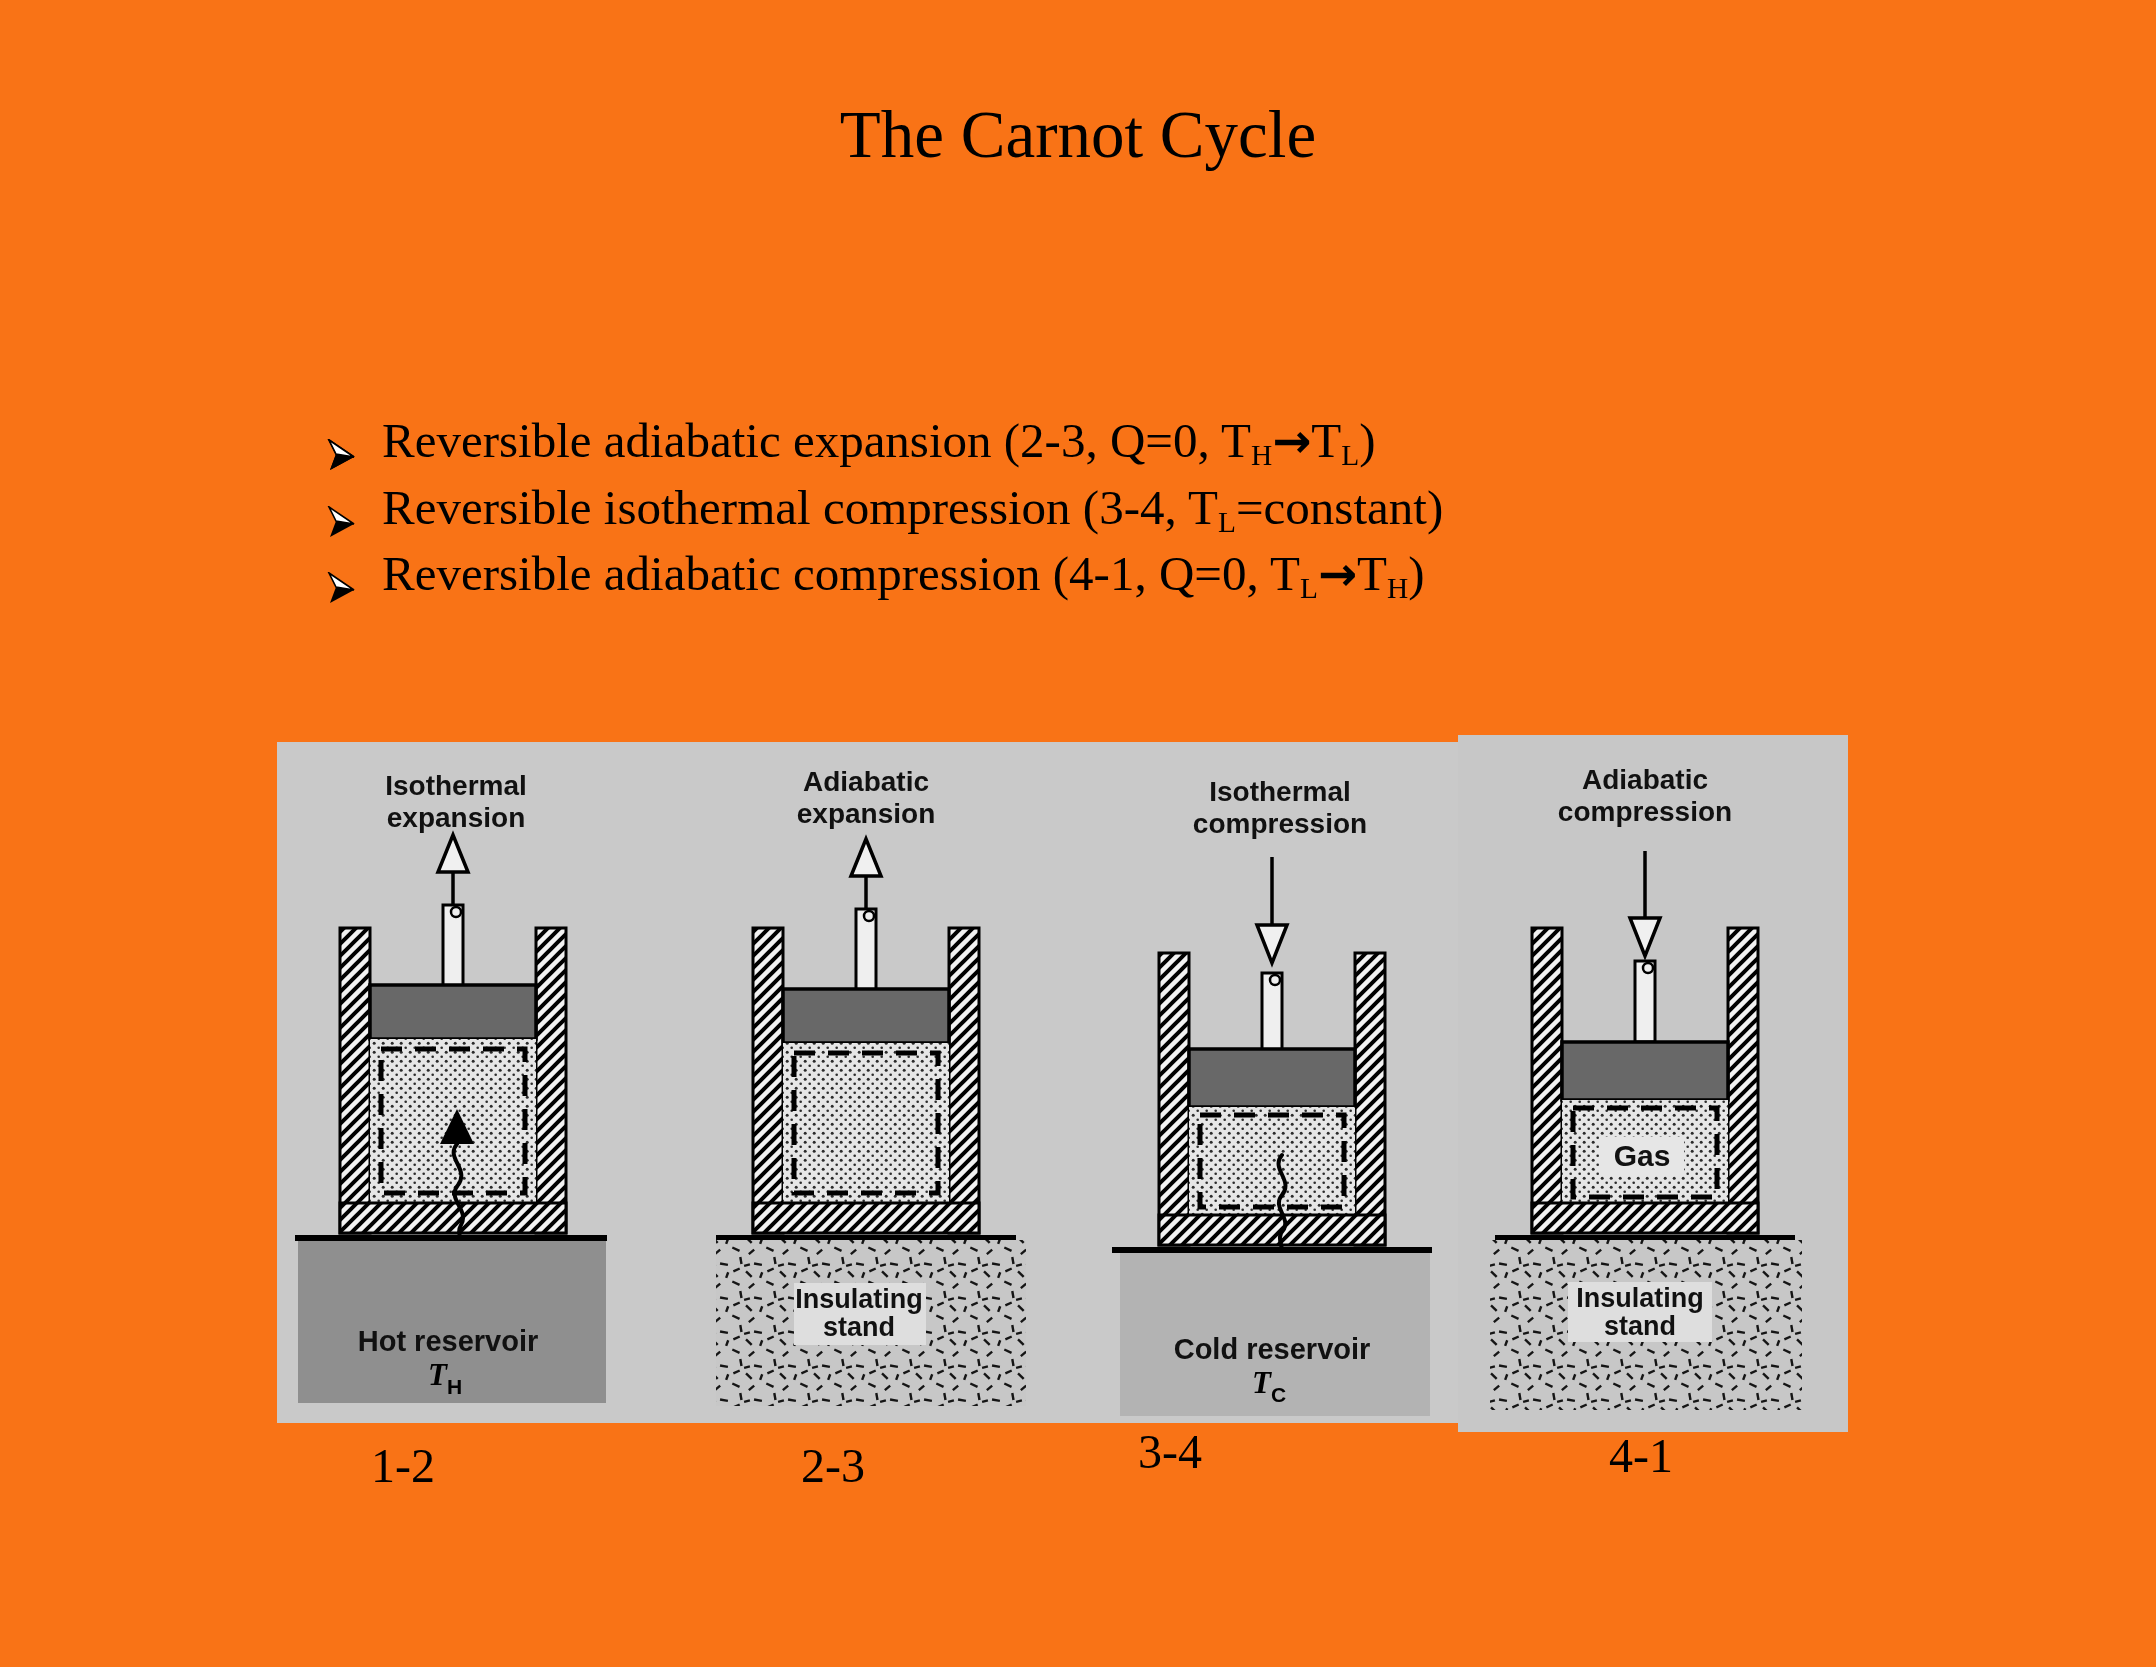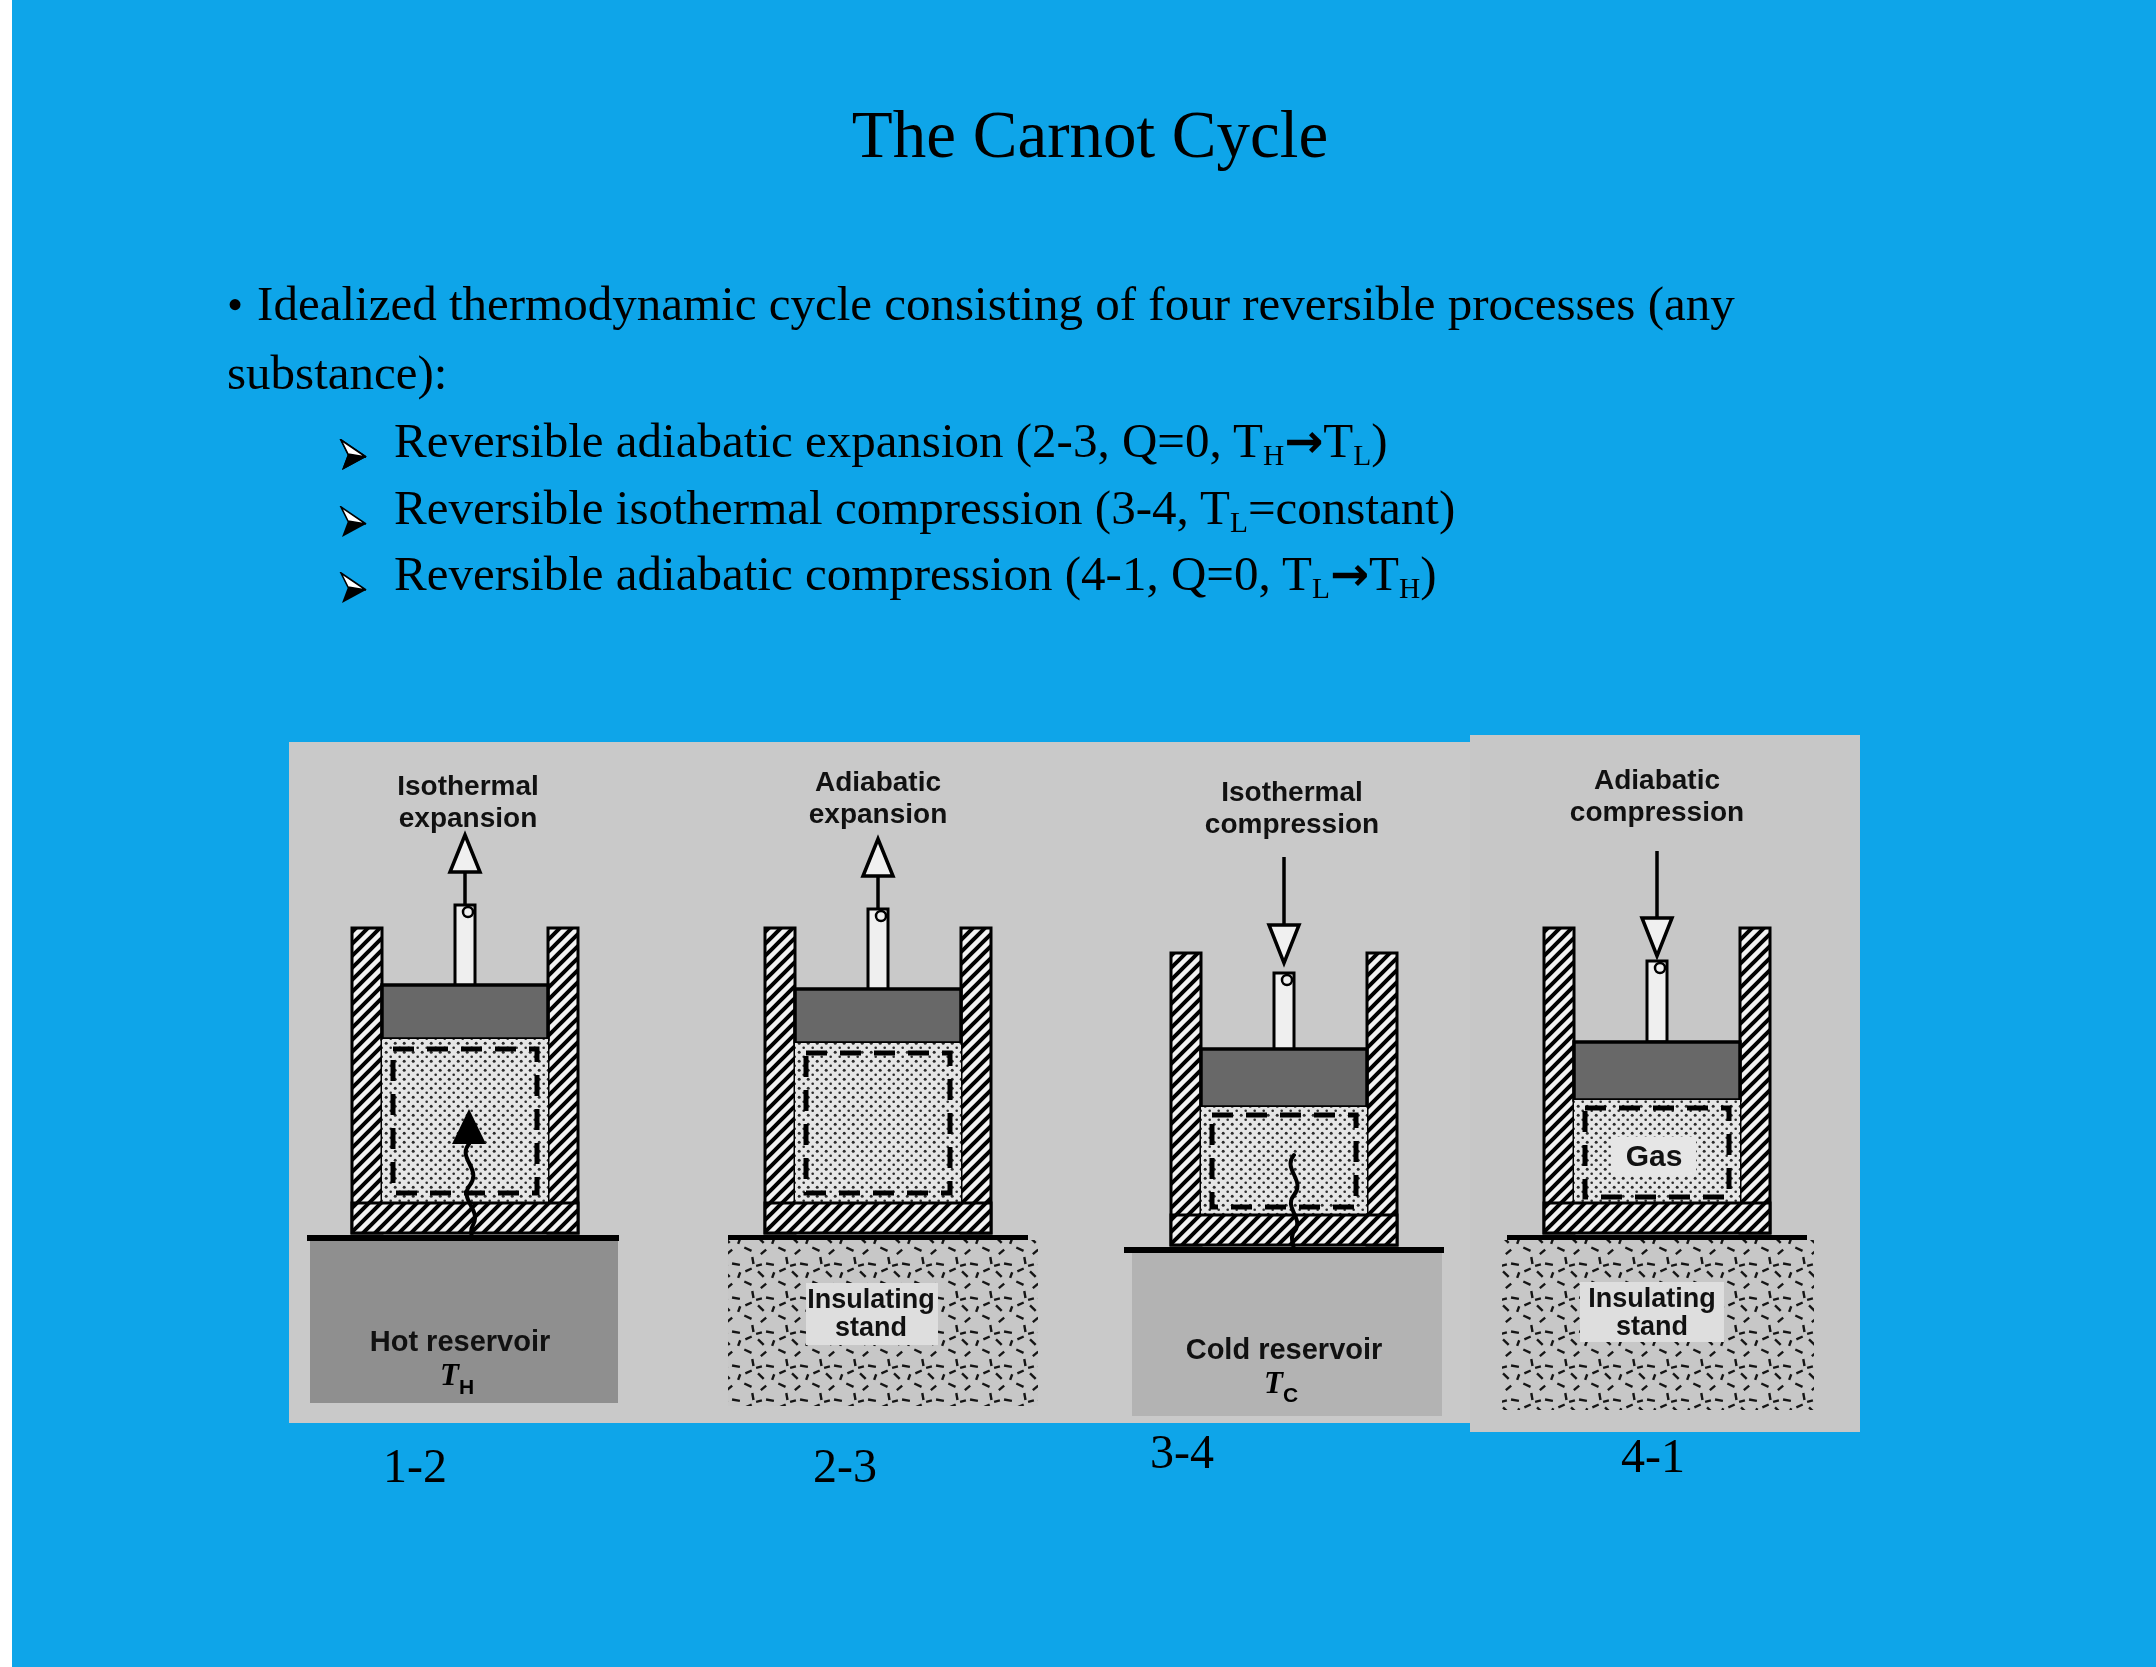--- a/index.html
+++ b/index.html
@@ -1,18 +1,18 @@
 <!DOCTYPE html>
 <html><head>
 <meta charset="utf-8">
 <style>
   html,body{margin:0;padding:0;}
   body{width:2156px;height:1667px;background:#ffffff;position:relative;
        font-family:"Liberation Serif",serif;color:#000;}
-  .slide{position:absolute;inset:0;overflow:hidden;background:#0ea5e9;margin-left:12px;}
+  .slide{position:absolute;inset:0;overflow:hidden;background:#f97316;}
 
   .title{position:absolute;top:96px;left:0;width:2156px;text-align:center;
          font-size:67px;font-weight:400;}
 
   .intro{position:absolute;left:215px;top:270px;width:1800px;
          font-size:49px;line-height:68px;}
   .intro .dot{font-size:46px;margin-right:14px;}
 
   .sub-bullets{position:absolute;left:326px;top:408px;margin:0;padding:0;
                list-style:none;font-size:49px;}
@@ -45,24 +45,20 @@
   .gaslbl{font:700 30px "Liberation Sans",sans-serif;fill:#111;text-anchor:middle;}
   .tlbl{font:italic 700 31px "Liberation Serif",serif;fill:#000;text-anchor:middle;}
 </style>
 </head>
 <body>
 
 <div class="slide">
 
   <div class="title">The Carnot Cycle</div>
 
-  <div class="intro">
-    <div><span class="dot">•</span><span>Idealized thermodynamic cycle consisting of four reversible processes (any</span></div>
-    <div>substance):</div>
-  </div>
 
   <ul class="sub-bullets">
     <li>
       <span class="marker"><svg width="32" height="33" viewBox="0 0 32 33">
             <polygon points="3,1 28,18 10,15" fill="#ffffff" stroke="#000" stroke-width="1.6"></polygon>
             <polygon points="10,15 28,18 4,31" fill="#000"></polygon>
           </svg></span>
     </li>
     <li>
       <span class="marker"><svg width="32" height="33" viewBox="0 0 32 33">

